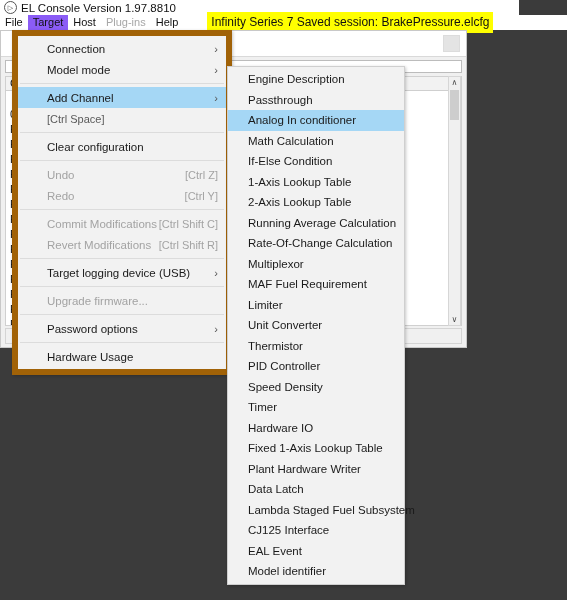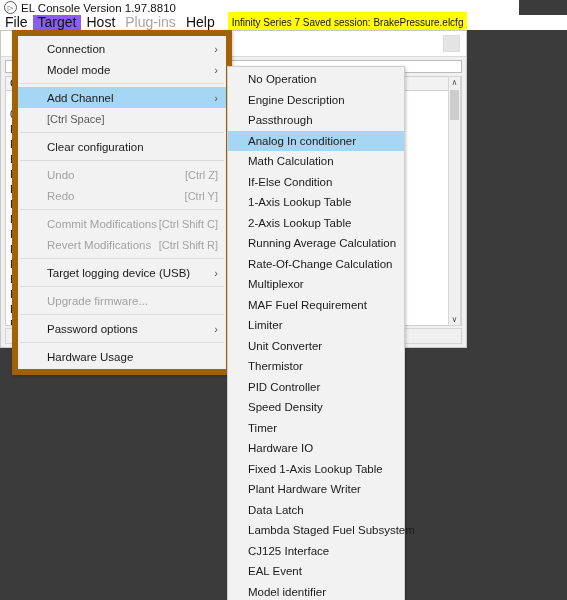--- a/index.html
+++ b/index.html
@@ -52,38 +52,38 @@
   #menubar {
     position: absolute;
     left: 0; top: 15px;
     width: 567px; height: 15px;
     background: #ffffff;
     display: flex;
     align-items: center;
     box-sizing: border-box;
   }
   .menu-item {
-    font-size: 14px;
+    font-size: 11px;
     padding: 1px 5px;
     white-space: nowrap;
     color: #111;
     line-height: 13px;
   }
   .menu-item.active {
     background: #8b5cf6;
   }
   .menu-item.disabled {
     color: #a6a6a6;
   }
   #session-banner {
-    font-size: 10px;
+    font-size: 12px;
     background: #ffff00;
     color: #111;
     padding: 4px 4px;
-    margin-left: 8px;
+    margin-left: 24px;
     white-space: nowrap;
     line-height: 13px;
   }
 
   
   #app-window {
     position: absolute;
     left: 0; top: 30px;
     width: 467px; height: 318px;
     background: #f0f0f0;
@@ -459,21 +459,20 @@
       <span class="mlabel">Password options</span>
       <span class="marrow">›</span>
     </div>
     <div class="msep"></div>
     <div class="mrow">
       <span class="mlabel">Hardware Usage</span>
     </div>
   </div>
 
 <div id="add-channel-menu">
-    <div class="srow">No Operation</div>
     <div class="srow">Engine Description</div>
     <div class="srow">Passthrough</div>
     <div class="srow highlight">Analog In conditioner</div>
     <div class="srow">Math Calculation</div>
     <div class="srow">If-Else Condition</div>
     <div class="srow">1-Axis Lookup Table</div>
     <div class="srow">2-Axis Lookup Table</div>
     <div class="srow">Running Average Calculation</div>
     <div class="srow">Rate-Of-Change Calculation</div>
     <div class="srow">Multiplexor</div>

